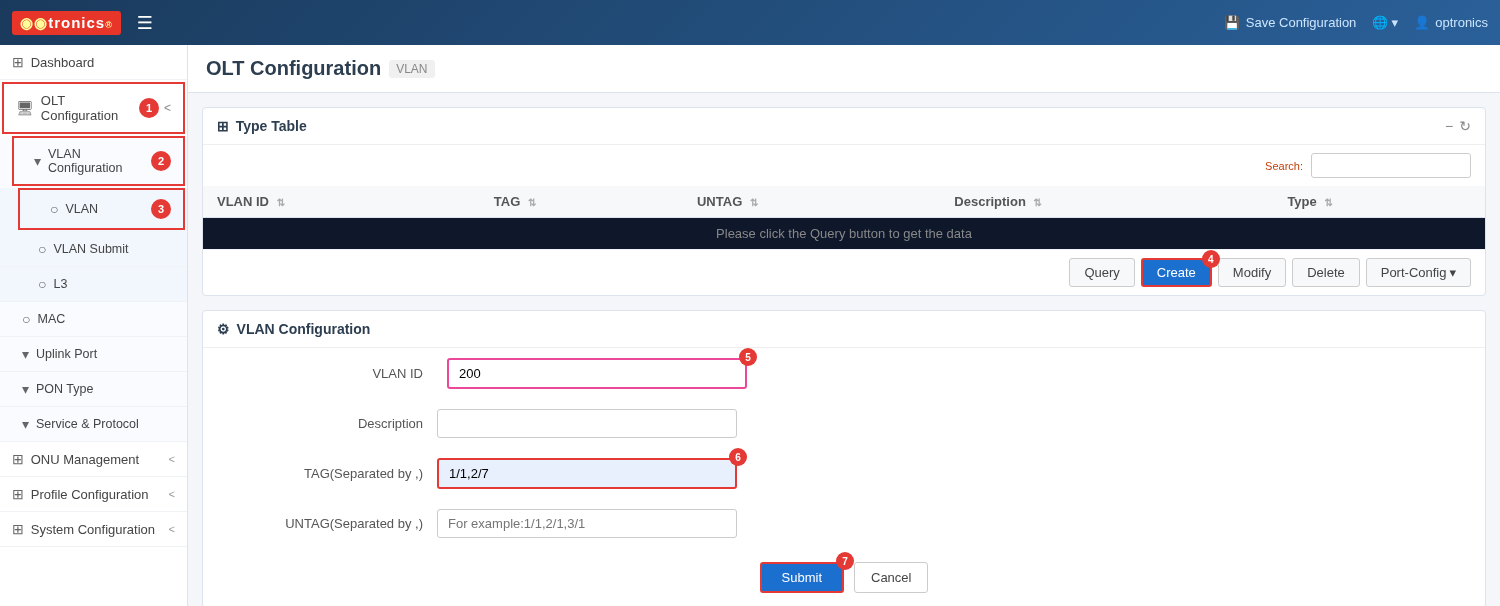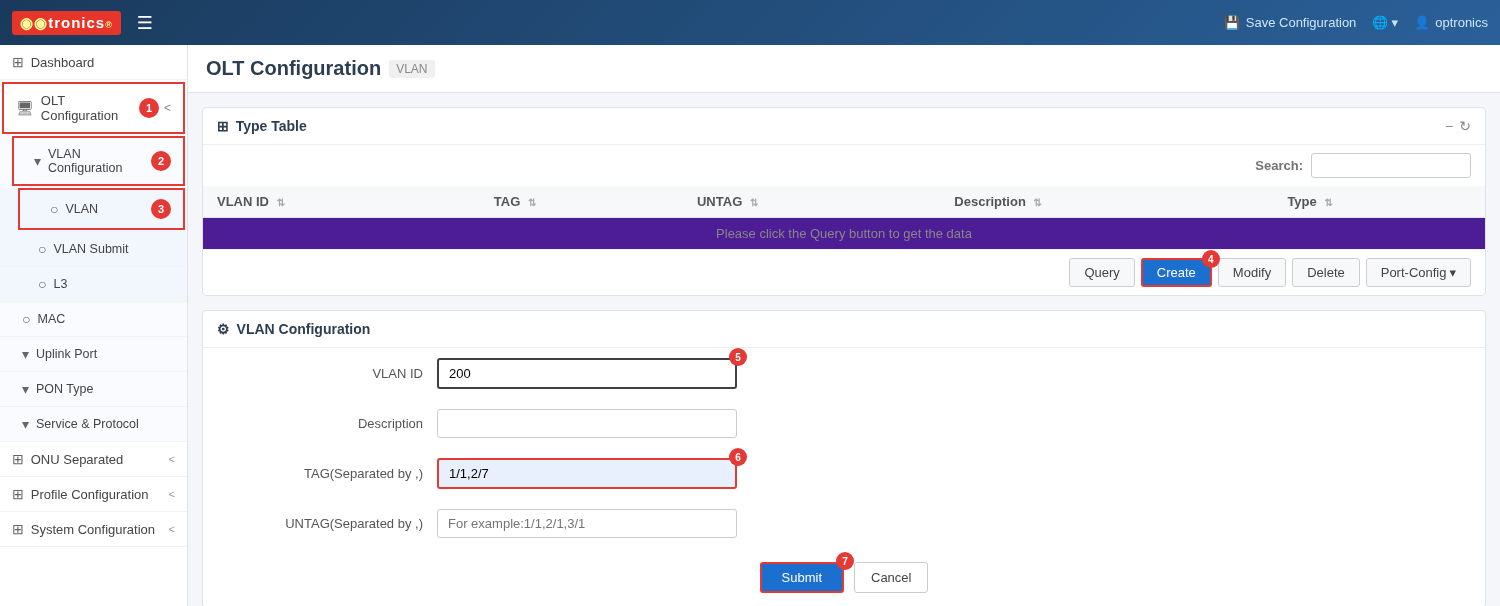--- a/index.html
+++ b/index.html
@@ -177,21 +177,21 @@
     }
 
     
     .search-row {
       display: flex;
       align-items: center;
       justify-content: flex-end;
       padding: 8px 14px;
       gap: 8px;
     }
-    .search-row label { font-size: 13px; color: #737373; font-weight: bold; }
+    .search-row label { font-size: 11px; color: #c2410c; }
     .search-row input {
       border: 1px solid #ccc;
       border-radius: 3px;
       padding: 4px 8px;
       font-size: 13px;
       width: 160px;
     }
 
     
     .data-table {
@@ -210,21 +210,21 @@
     .data-table thead th .sort-arrows { color: #aaa; font-size: 10px; margin-left: 4px; }
     .data-table tbody td {
       padding: 8px 14px;
       border-bottom: 1px solid #f0f2f5;
     }
     .table-empty-msg {
       text-align: center;
       padding: 12px;
       color: #888;
       font-size: 13px;
-      background: #4c1d95;
+      background: #0f172a;
     }
     .showing-text {
       padding: 7px 14px;
       font-size: 12px;
       color: #888;
     }
 
     
     .action-row {
       display: flex;
@@ -283,21 +283,21 @@
       color: #555;
       flex-shrink: 0;
     }
     .form-input {
       border: 1px solid #ccc;
       border-radius: 3px;
       padding: 6px 10px;
       font-size: 13px;
       width: 300px;
     }
-    .form-input.highlighted-border { border: 2px solid #404040; }
+    .form-input.highlighted-border { border: 2px solid #ec4899; margin-left: 10px; }
     .form-input.tag-input { background: #e8f0fe; border: 2px solid #e53935; }
 
     .form-actions {
       display: flex;
       justify-content: center;
       padding: 14px;
       gap: 10px;
     }
     .btn-submit {
       background: #1a6fcf;
@@ -434,21 +434,21 @@
 
       <div class="sidebar-item sidebar-sub" style="padding-left:22px;">
         <span class="icon">▾</span>
         <span>Service &amp; Protocol</span>
       </div>
 
     </div>
 
     <div class="sidebar-item">
       <span class="icon">⊞</span>
-      <span>ONU Separated</span>
+      <span>ONU Management</span>
       <span class="chevron" style="margin-left:auto;">&lt;</span>
     </div>
 
     <div class="sidebar-item">
       <span class="icon">⊞</span>
       <span>Profile Configuration</span>
       <span class="chevron" style="margin-left:auto;">&lt;</span>
     </div>
 
     <div class="sidebar-item">

